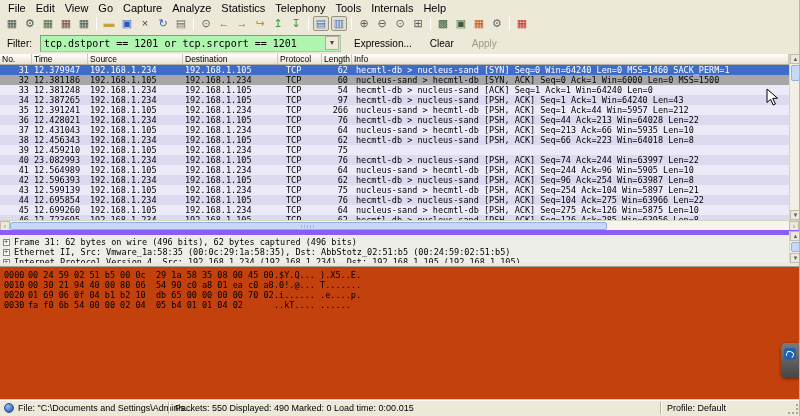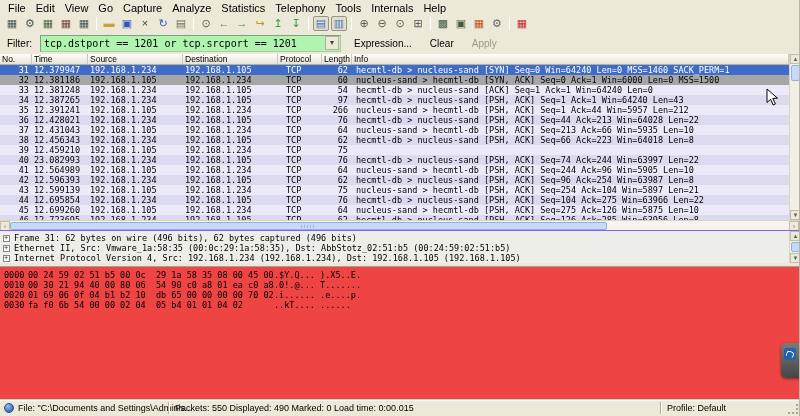--- a/index.html
+++ b/index.html
@@ -73,31 +73,31 @@
   .hbtn { position:absolute; top:0; width:10px; height:10px; background:#ece9d8;
     border:1px solid #c2beaa; display:flex; align-items:center; justify-content:center;
     font-size:7px; color:#7b889b; line-height:7px; }
   .hbtn.lf { left:0; } .hbtn.rt { left:789px; }
   .hthumb { position:absolute; top:1px; left:10px; width:597px; height:8px;
     background:#c6d9f8; border:1px solid #92b0e0; border-radius:2px; }
   .hthumb::after { content:""; position:absolute; left:290px; top:2px; width:14px; height:3px;
     background:repeating-linear-gradient(90deg,#9db8e6 0 1px,transparent 1px 3px); }
   
   .details { position:absolute; top:230px; left:0; width:800px; height:33px;
-    background:#edeee8; border-top:1px solid #8b5cf6; padding-top:2px; }
+    background:#edeee8; border-top:5px solid #8b5cf6; padding-top:2px; }
   .dline { height:10px; display:flex; align-items:center;
     font-family:"DejaVu Sans Mono",monospace; font-size:8.5px; white-space:nowrap; }
   .expander { width:7px; height:7px; min-width:7px; border:1px solid #848480; background:#fff;
     margin:0 4px 0 3px; position:relative; }
   .expander::before { content:"+"; position:absolute; left:0; top:-1px; width:5px;
     font-size:7px; line-height:7px; color:#333; font-family:"DejaVu Sans Mono",monospace; }
   
   .splitter { position:absolute; top:263px; left:0; width:800px; height:3px; background:#ece9d8; }
   .hexpane { position:absolute; top:266px; left:0; width:800px; height:133px;
-    background:#ef4444; border-top:1px solid #a5a195; padding-top:3px; }
+    background:#c2410c; border-top:1px solid #a5a195; padding-top:3px; }
   .hline { height:10px; line-height:10px; display:flex;
     font-family:"DejaVu Sans Mono",monospace; font-size:8.5px; white-space:pre; }
   .hoff { width:28px; padding-left:4px; }
   .hbytes { width:246px; }
   
   .statusbar { position:absolute; top:399px; left:0; width:800px; height:17px;
     background:#ece9d8; border-top:1px solid #d4d0c0; box-shadow:inset 0 1px 0 #fff; }
   .edot { position:absolute; left:4px; top:3px; width:10px; height:10px; border-radius:50%;
     background:radial-gradient(circle at 35% 30%, #9cc0ee, #3a6cc0 70%); border:1px solid #2a4f8f; }
   .stext { position:absolute; top:3px; font-size:9px; white-space:nowrap; }

